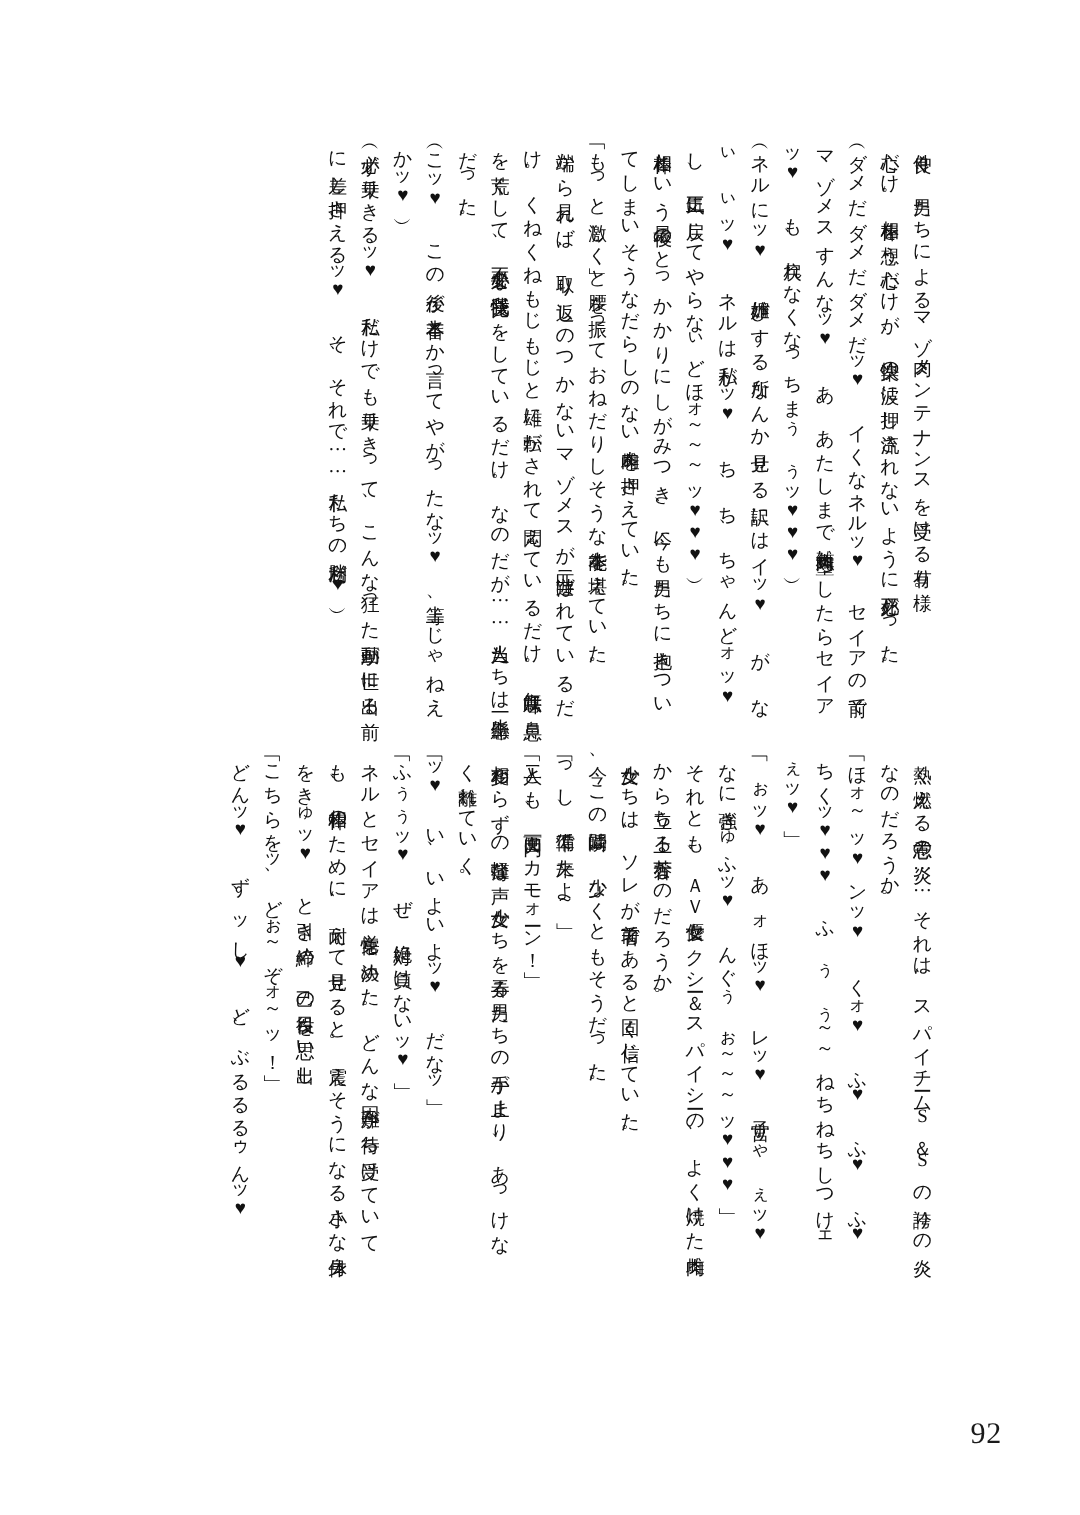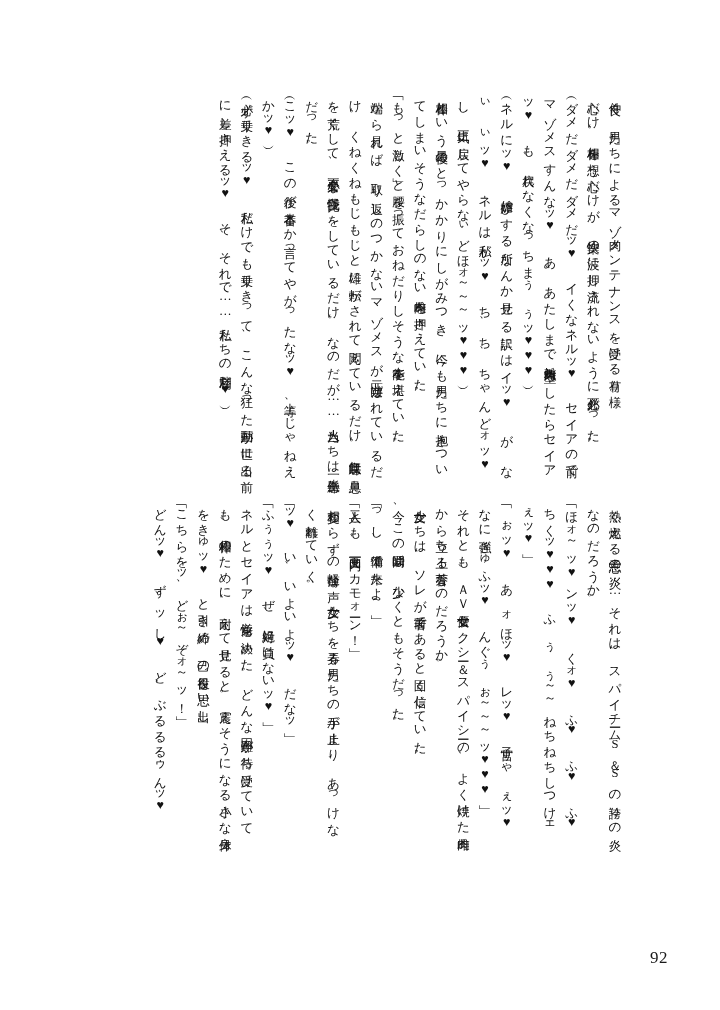--- a/index.html
+++ b/index.html
@@ -55,21 +55,21 @@
     height: 330px;
     width: 500px;
   }
 
   
   .folio {
     position: absolute;
     right: 52px;
     bottom: 42px;
     font-family: "Liberation Serif", "DejaVu Serif", serif;
-    font-size: 17px;
+    font-size: 20px;
     letter-spacing: 0.5px;
     color: #1a1a1a;
   }
 </style>
 </head>
 <body>
 
 <div class="page">
 
   <div class="vblock" id="block-upper">仲良く、男たちによるマゾ肉メンテナンスを受ける有り様。

